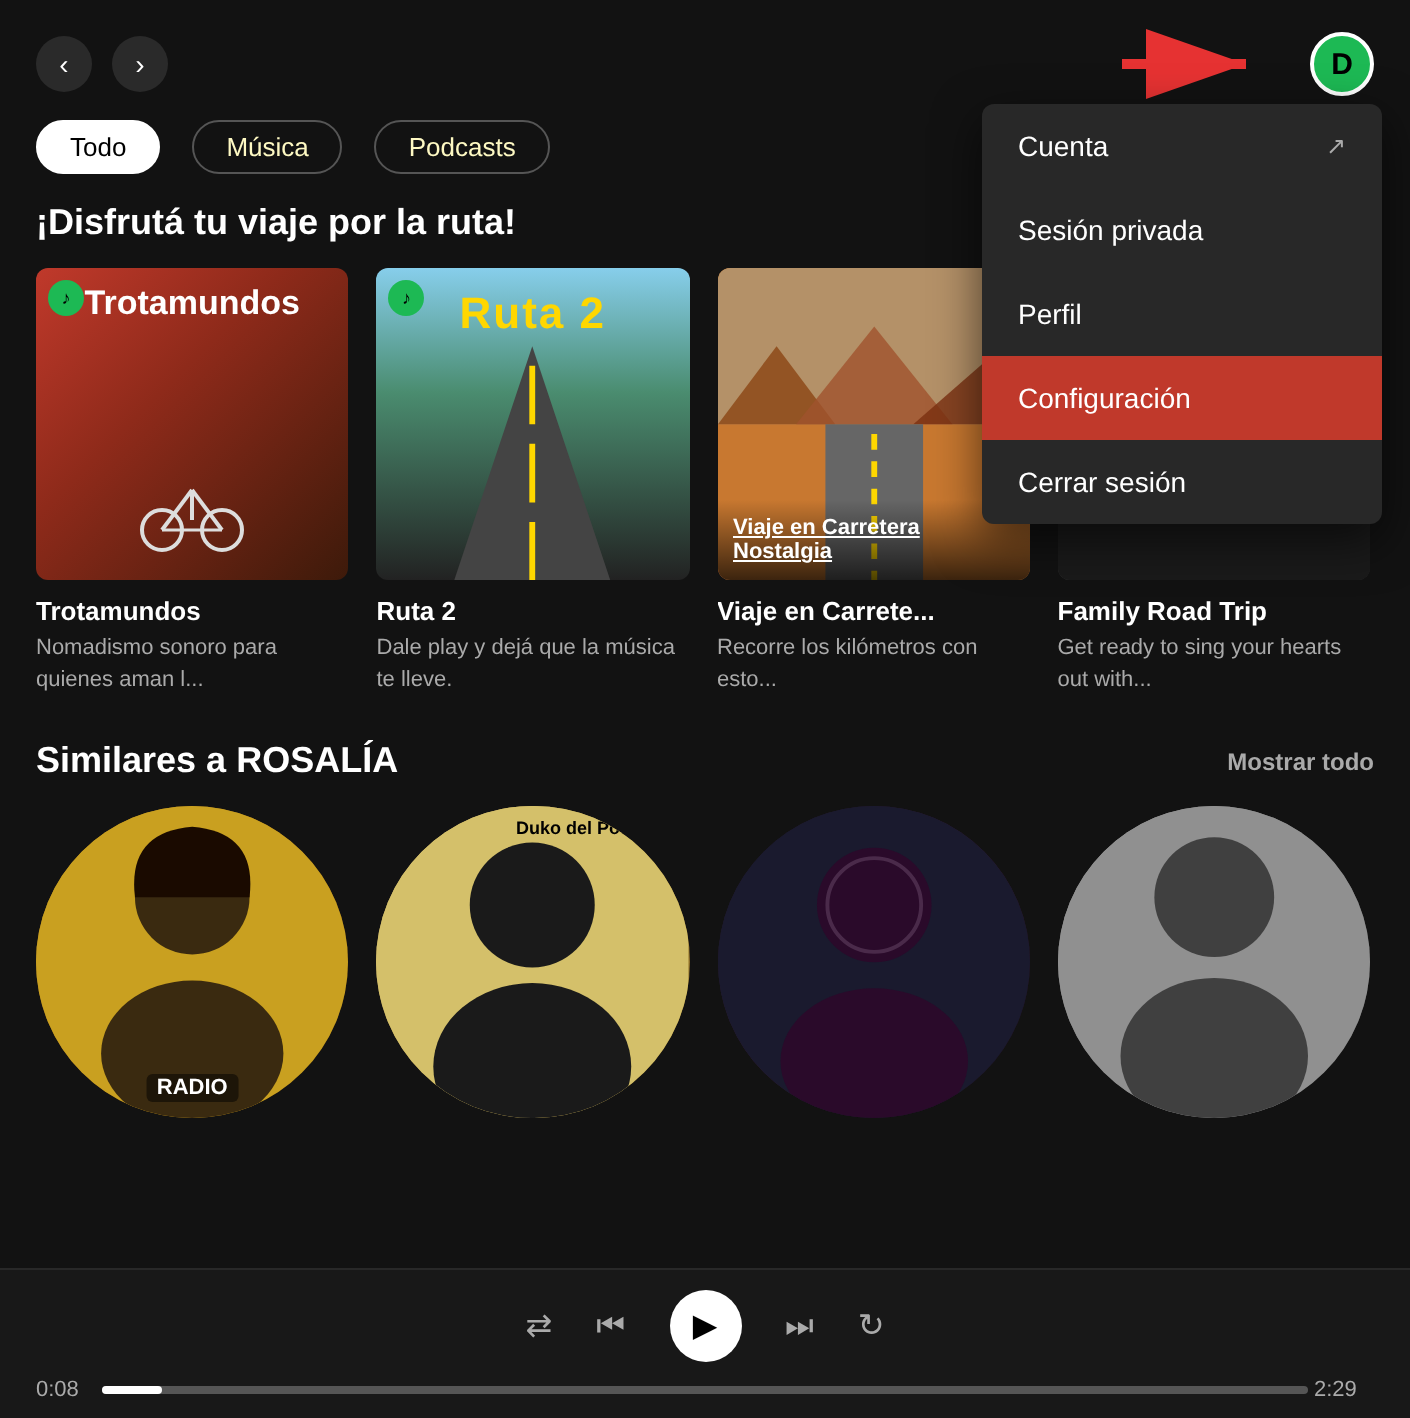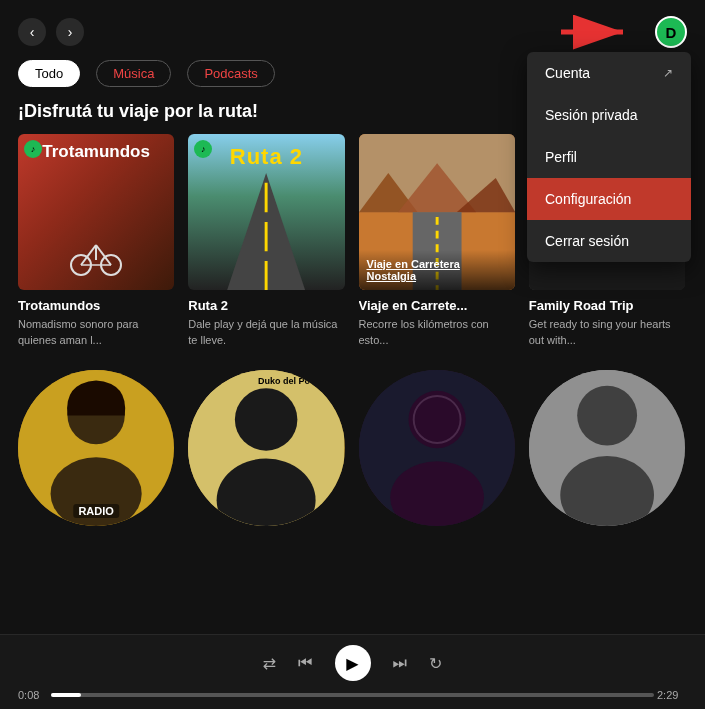--- a/index.html
+++ b/index.html
@@ -62,21 +62,21 @@
     .filter-tabs {
       display: flex;
       gap: 16px;
       padding: 0 18px 14px 18px;
     }
     .tab-btn {
       padding: 5px 16px;
       border-radius: 20px;
       border: 1px solid #555;
       background: transparent;
-      color: #ef4444;
+      color: #fef9c3;
       font-size: 13px;
       cursor: pointer;
     }
     .tab-btn.active {
       background: #fff;
       color: #000;
       border-color: #fff;
     }
 
     
@@ -288,21 +288,21 @@
       background: #fff;
       border-radius: 2px;
       width: 5%;
     }
 
     
     .dropdown-menu {
       position: absolute;
       top: 52px;
       right: 14px;
-      width: 164px;
+      width: 200px;
       background: #282828;
       border-radius: 6px;
       overflow: hidden;
       z-index: 100;
       box-shadow: 0 8px 24px rgba(0,0,0,0.6);
     }
     .dropdown-item {
       padding: 13px 18px;
       font-size: 14px;
       cursor: pointer;
@@ -443,20 +443,24 @@
         </svg>
       </div>
     </div>
     <div class="card-title">Family Road Trip</div>
     <div class="card-desc">Get ready to sing your hearts out with...</div>
   </div>
 
 </div>
 
 <div class="section2">
+  <div class="section2-header">
+    <div class="section2-title">Similares a ROSALÍA</div>
+    <div class="mostrar-todo">Mostrar todo</div>
+  </div>
   <div class="artists-row">
 
     <div class="artist-card">
       <div class="artist-img">
         <div class="artist-img-rosalia" style="position:relative;">
           <div class="spotify-badge" style="position:absolute;top:6px;left:6px;">♪</div>
 
           <svg width="100%" height="100%" viewBox="0 0 120 120">
             <rect width="120" height="120" fill="#c9a020"></rect>
             <circle cx="60" cy="35" r="22" fill="#3a2a10"></circle>

